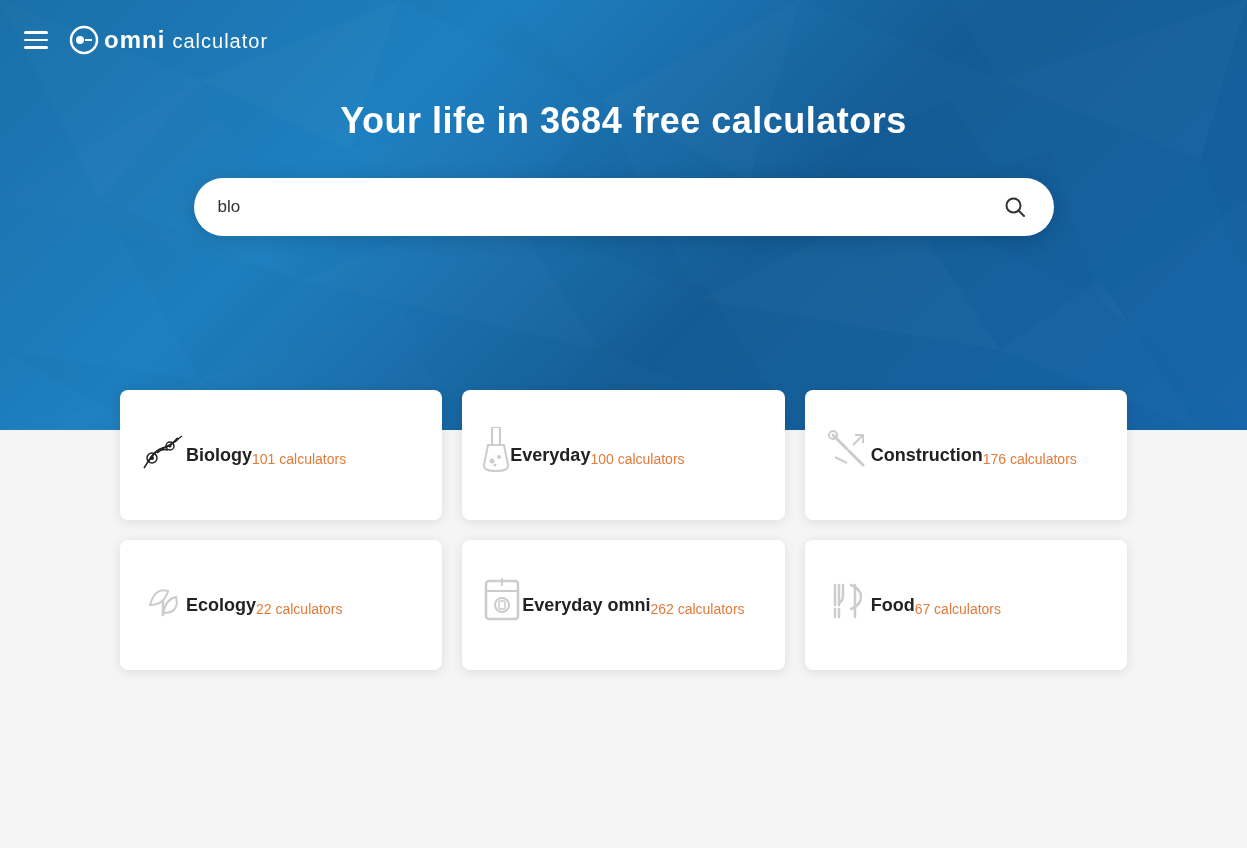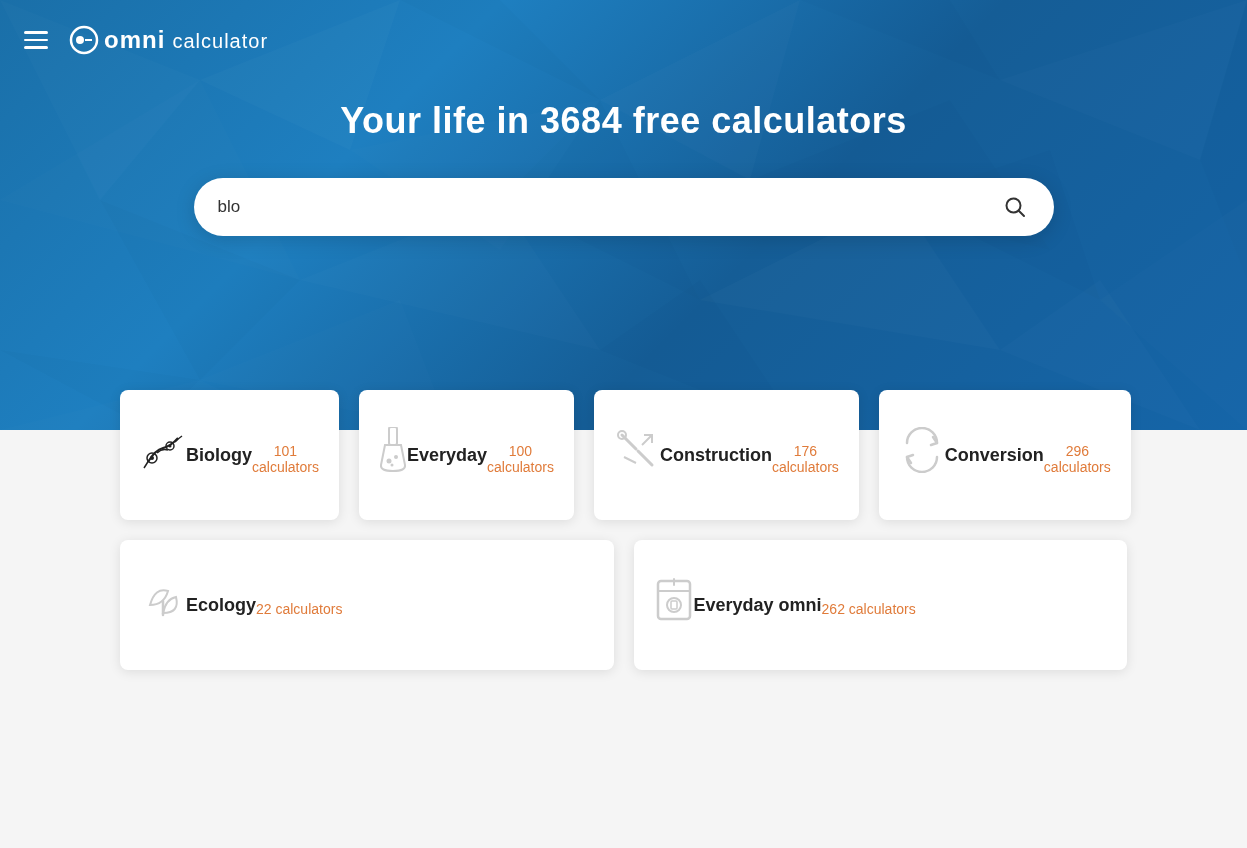--- a/index.html
+++ b/index.html
@@ -274,32 +274,20 @@
           <line x1="24" y1="24" x2="38" y2="38" stroke="#ccc" stroke-width="3" stroke-linecap="round"></line>
           <path d="M30 8 L38 8 L38 16" stroke="#ccc" stroke-width="2" fill="none"></path>
           <path d="M38 8 L28 18" stroke="#ccc" stroke-width="2"></path>
           <line x1="10" y1="30" x2="22" y2="36" stroke="#ccc" stroke-width="2"></line>
         </svg>
       </div>
       <div class="card-title">Construction</div>
       <div class="card-count">176 calculators</div>
     </div>
 
-    <div class="card">
-      <div class="card-icon">
-        <svg width="46" height="46" viewBox="0 0 46 46" fill="none">
-          <path d="M8 16 A15 15 0 0 1 38 16" stroke="#ccc" stroke-width="2.5" fill="none" stroke-linecap="round"></path>
-          <polyline points="34,10 38,16 32,18" stroke="#ccc" stroke-width="2.5" fill="none" stroke-linecap="round" stroke-linejoin="round"></polyline>
-          <path d="M38 30 A15 15 0 0 1 8 30" stroke="#ccc" stroke-width="2.5" fill="none" stroke-linecap="round"></path>
-          <polyline points="12,36 8,30 14,28" stroke="#ccc" stroke-width="2.5" fill="none" stroke-linecap="round" stroke-linejoin="round"></polyline>
-        </svg>
-      </div>
-      <div class="card-title">Conversion</div>
-      <div class="card-count">296 calculators</div>
-    </div>
 
   </div>
 
   <div class="cards-row">
 
     <div class="card">
       <div class="card-icon">
         <svg width="46" height="46" viewBox="0 0 46 46" fill="none">
           <path d="M23 38 L23 24" stroke="#ccc" stroke-width="2.5" stroke-linecap="round"></path>
           <path d="M10 28 Q15 10 28 14 Q24 28 10 28 Z" stroke="#ccc" stroke-width="2" fill="none"></path>
@@ -318,15 +306,30 @@
           <circle cx="20" cy="28" r="7" stroke="#ccc" stroke-width="2" fill="none"></circle>
           <rect x="17" y="24" width="6" height="8" rx="1" stroke="#ccc" stroke-width="1.5" fill="none"></rect>
           <line x1="20" y1="8" x2="20" y2="2" stroke="#ccc" stroke-width="2" stroke-linecap="round"></line>
         </svg>
       </div>
       <div class="card-title">Everyday omni</div>
       <div class="card-count">262 calculators</div>
     </div>
 
 
+    <div class="card">
+      <div class="card-icon">
+        <svg width="46" height="46" viewBox="0 0 46 46" fill="none">
+          <line x1="10" y1="8" x2="10" y2="28" stroke="#ccc" stroke-width="2.5" stroke-linecap="round"></line>
+          <line x1="14" y1="8" x2="14" y2="28" stroke="#ccc" stroke-width="2.5" stroke-linecap="round"></line>
+          <path d="M18 8 L18 18 Q18 24 14 26" stroke="#ccc" stroke-width="2.5" fill="none" stroke-linecap="round"></path>
+          <line x1="10" y1="32" x2="10" y2="40" stroke="#ccc" stroke-width="2.5" stroke-linecap="round"></line>
+          <line x1="14" y1="32" x2="14" y2="40" stroke="#ccc" stroke-width="2.5" stroke-linecap="round"></line>
+          <line x1="30" y1="8" x2="30" y2="40" stroke="#ccc" stroke-width="2.5" stroke-linecap="round"></line>
+          <path d="M26 8 Q36 12 36 20 Q36 28 26 32" stroke="#ccc" stroke-width="2.5" fill="none" stroke-linecap="round"></path>
+        </svg>
+      </div>
+      <div class="card-title">Food</div>
+      <div class="card-count">67 calculators</div>
+    </div>
 
   </div>
 </div>
 
 </body></html>

